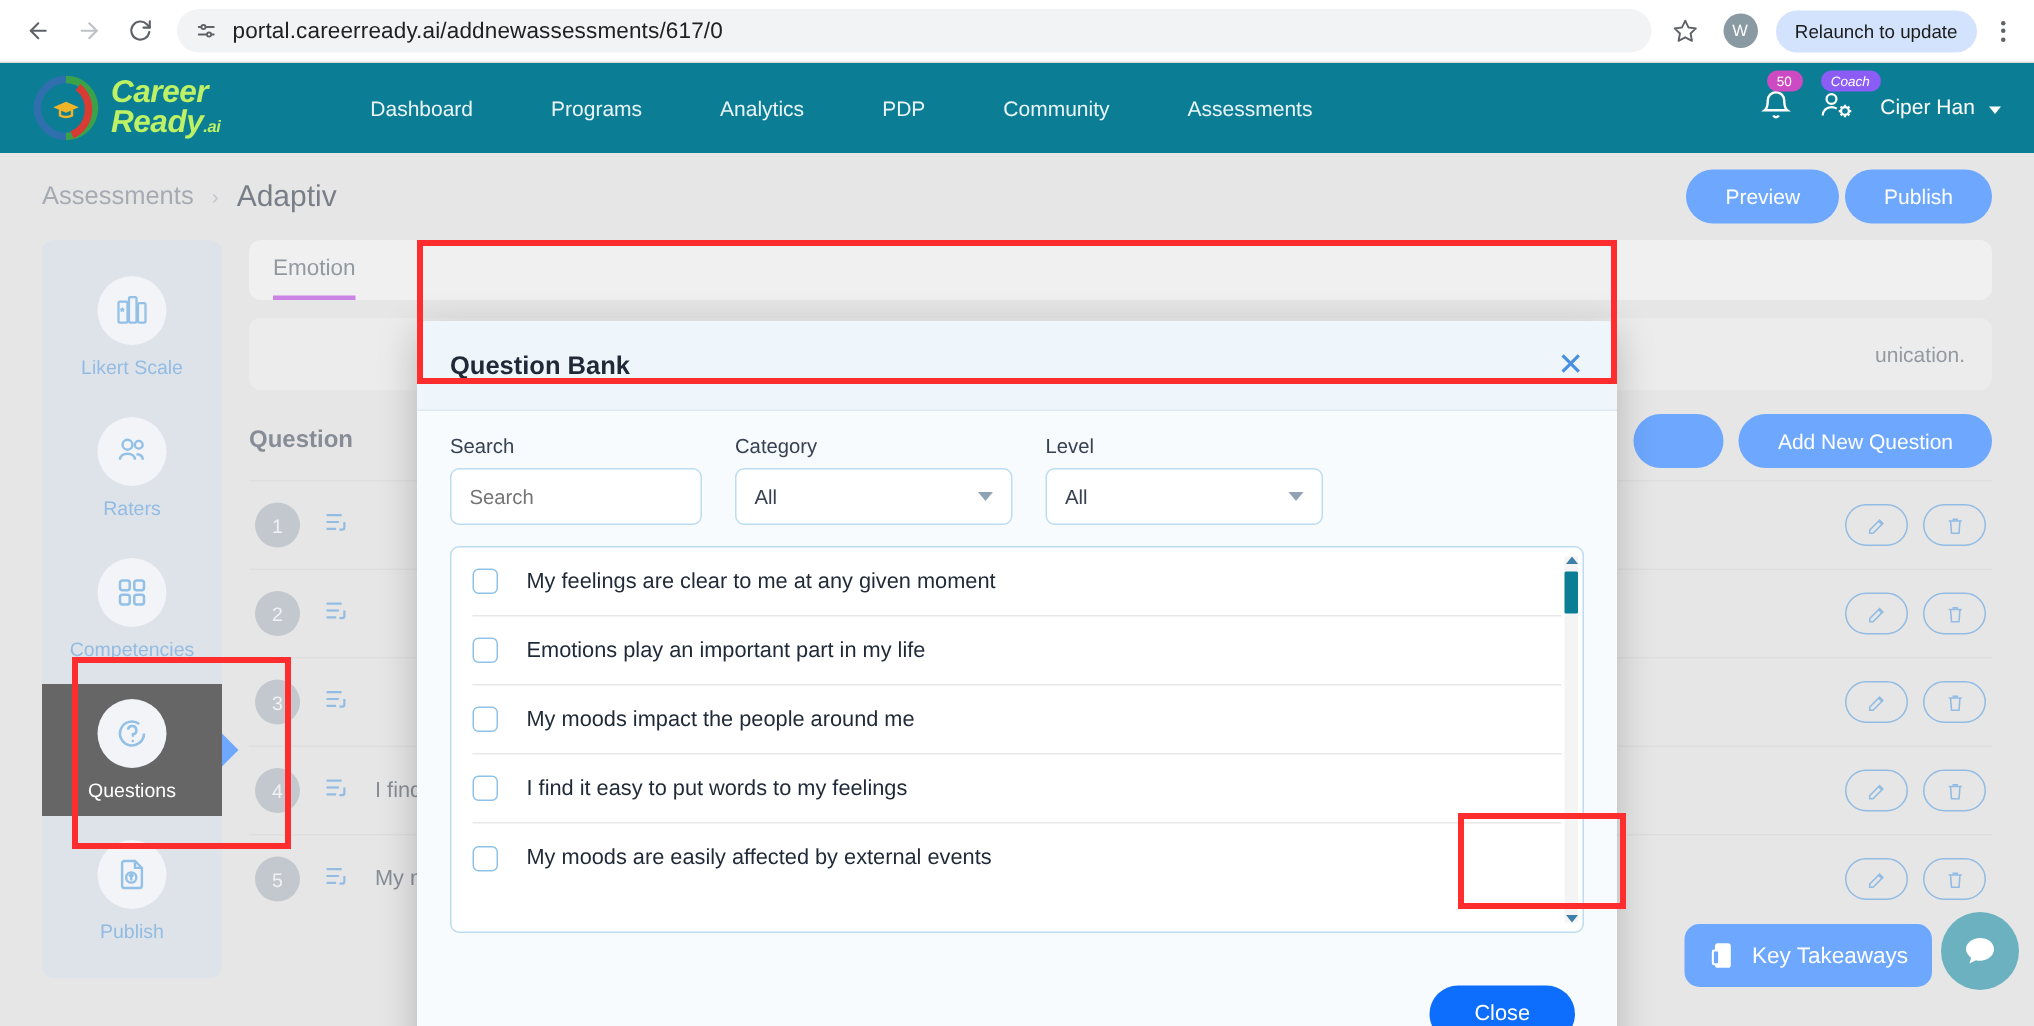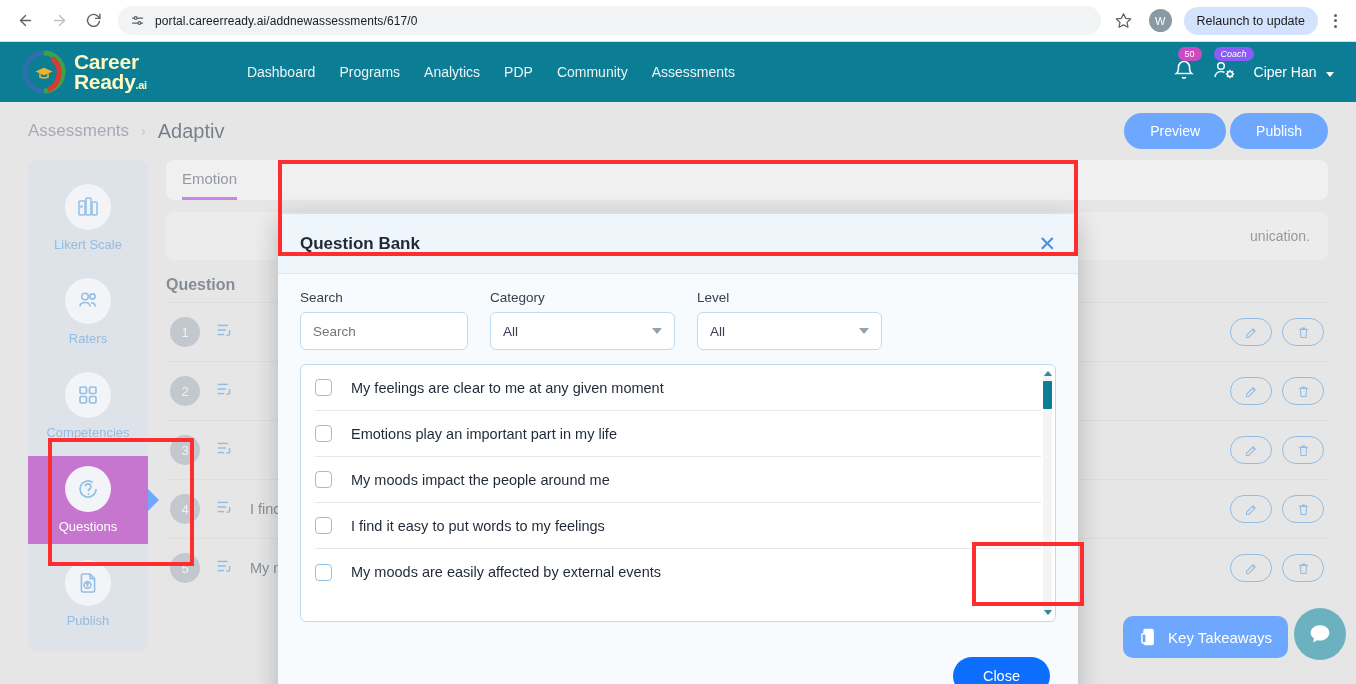--- a/index.html
+++ b/index.html
@@ -20,21 +20,21 @@
     display: flex; align-items: center; justify-content: center;
     color: #5f6368; flex: none;
   }
   .nav-btn svg { width: 17px; height: 17px; }
   .omnibox {
     flex: 1; height: 29px; background: #f1f3f4; border-radius: 15px;
     display: flex; align-items: center; padding: 0 12px; gap: 10px;
     margin-left: 6px; margin-right: 6px;
   }
   .omnibox .url {
-    font-size: 12px; color: #202124; white-space: nowrap; letter-spacing: .1px;
+    font-size: 15px; color: #202124; white-space: nowrap; letter-spacing: .1px;
   }
   .star-btn { width: 26px; height: 26px; display:flex; align-items:center; justify-content:center; color:#5f6368; }
   .profile-av {
     width: 23px; height: 23px; border-radius: 50%; background: #8a9aa3;
     color: #fff; font-size: 11px; display: flex; align-items: center;
     justify-content: center; margin: 0 8px; flex: none;
   }
   .relaunch {
     height: 28px; background: #d3e3fd; color: #1b1b1b; border-radius: 14px;
     font-size: 12.5px; display: flex; align-items: center; padding: 0 13px; flex:none;
@@ -42,23 +42,23 @@
   .kebab { width: 22px; display:flex; flex-direction:column; align-items:center; gap:2.5px; margin-left:2px; }
   .kebab i { width:3px; height:3px; border-radius:50%; background:#5f6368; display:block; }
 
   
   .app-header {
     height: 60px; background: #0b7e96; display: flex; align-items: center;
     padding: 0 22px; position: relative;
   }
   .logo { display: flex; align-items: center; gap: 8px; }
   .logo-mark { width: 44px; height: 44px; position: relative; }
-  .logo-text { color: #fef9c3; font-size: 21px; font-weight: bold; line-height: 0.95; letter-spacing: -.3px; }
+  .logo-text { color: #bef264; font-size: 21px; font-weight: bold; line-height: 0.95; letter-spacing: -.3px; font-style: italic; }
   .logo-text small { font-size: 11px; font-weight: bold; }
-  .main-nav { display: flex; gap: 24px; margin-left: 100px; }
+  .main-nav { display: flex; gap: 52px; margin-left: 100px; }
   .main-nav a { color: #eaf4f7; font-size: 14px; text-decoration: none; }
   .header-right { margin-left: auto; display: flex; align-items: center; gap: 16px; }
   .bell-wrap, .coach-wrap { position: relative; }
   .badge {
     position: absolute; top: -11px; left: 6px; border-radius: 10px;
     font-size: 9px; color: #fff; padding: 2px 7px; white-space: nowrap;
   }
   .badge.count { background: #cc4bc2; }
   .badge.role  { background: #8b5cf6; left: 2px; font-style: italic; }
   .user-name { color: #fff; font-size: 14px; }
@@ -86,21 +86,21 @@
   .side-item {
     width: 120px; padding: 10px 0; display: flex; flex-direction: column;
     align-items: center; gap: 7px;
   }
   .side-ico {
     width: 46px; height: 46px; border-radius: 50%; background: #e9edf2;
     display: flex; align-items: center; justify-content: center; color: #4a96d6;
   }
   .side-ico svg { width: 24px; height: 24px; }
   .side-label { font-size: 13px; color: #4a8fd0; }
-  .side-item.active { background: #a21caf; position: relative; }
+  .side-item.active { background: #000000; position: relative; }
   .side-item.active .side-ico { background: #e9edf2; }
   .side-item.active .side-label { color: #fff; }
   .side-item.active::after {
     content: ""; position: absolute; right: -11px; top: 50%;
     transform: translateY(-50%);
     border-top: 11px solid transparent; border-bottom: 11px solid transparent;
     border-left: 11px solid #0d6efd;
   }
 
   .main-col { flex: 1; min-width: 0; }
@@ -361,20 +361,24 @@
       <div class="tabs-card">
         <span class="tab-item">Emotion</span>
       </div>
       <div class="desc-card">
         <span style="visibility:hidden">Emotion</span>
         <span style="float:right">unication.</span>
       </div>
 
       <div class="q-head">
         <span class="q-title">Question</span>
+        <div class="q-head-btns">
+          <button class="btn-primary" style="width:60px;"></button>
+          <button class="btn-primary">Add New Question</button>
+        </div>
       </div>
 
       <div class="q-list">
         <div class="q-row">
           <div class="q-num">1</div>
           <div class="q-icon"><svg viewBox="0 0 24 24" fill="none" stroke="currentColor" stroke-width="1.6">
                 <line x1="4" y1="7" x2="15" y2="7"></line>
                 <line x1="4" y1="12" x2="13" y2="12"></line>
                 <line x1="4" y1="17" x2="11" y2="17"></line>
                 <path d="M17 12v4a1.6 1.6 0 0 1-1.6 1.6h-2"></path>

